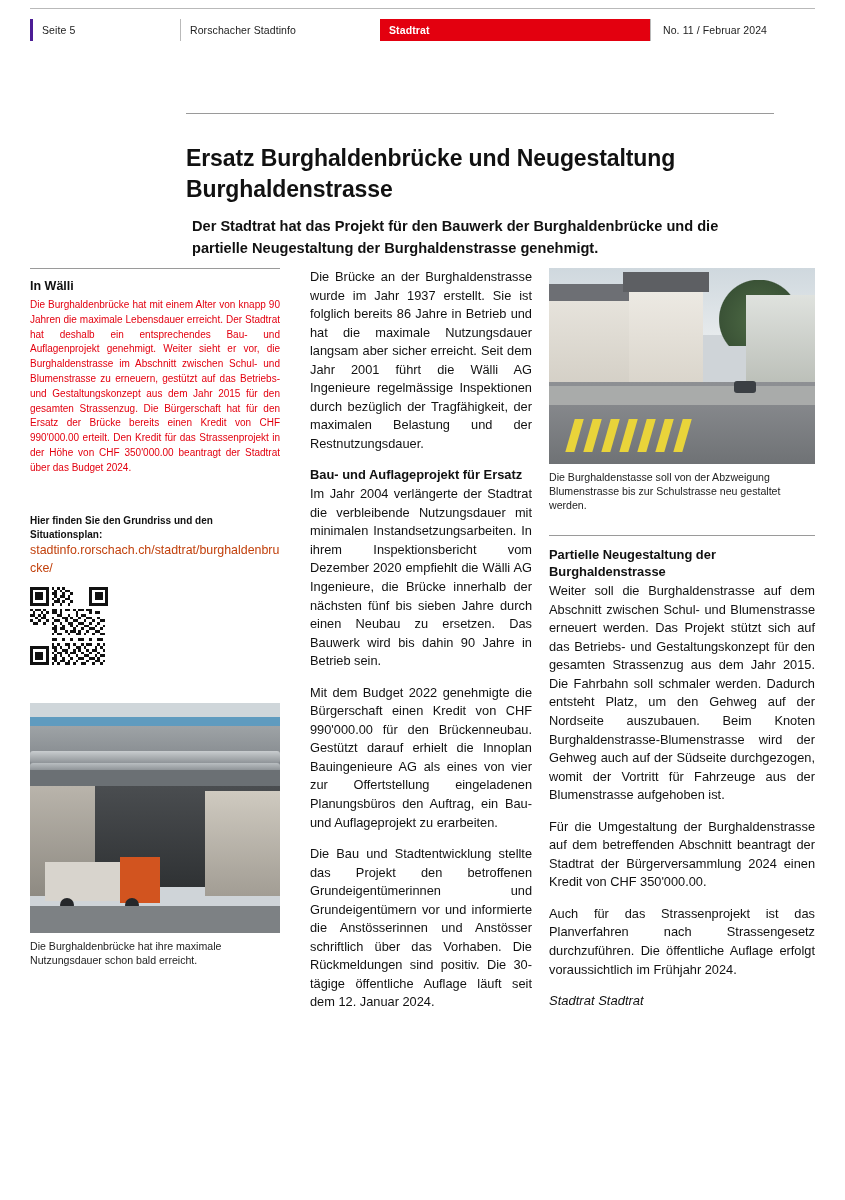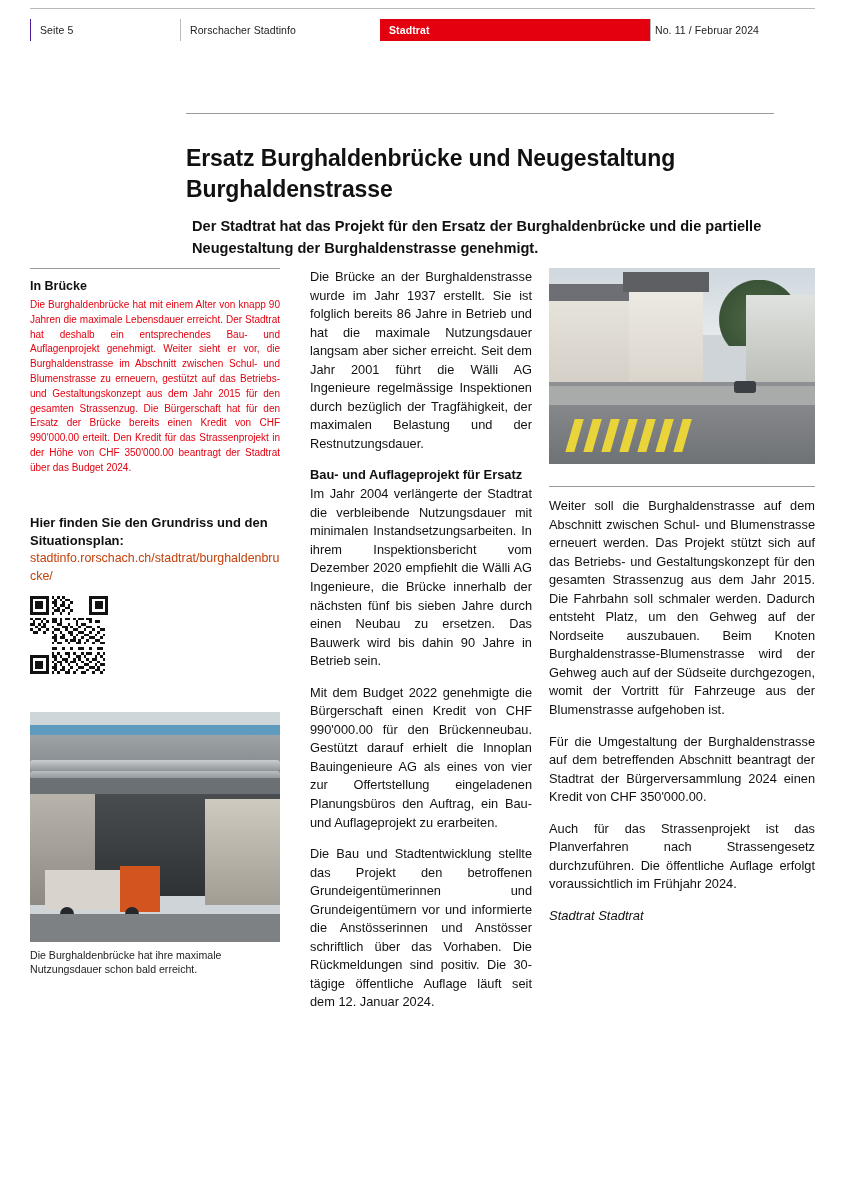--- a/index.html
+++ b/index.html
@@ -44,32 +44,32 @@
   .hdr-cell {
     display: flex;
     align-items: center;
     font-size: 10.5px;
     letter-spacing: 0.1px;
     color: #222;
     padding-left: 9px;
     box-sizing: border-box;
     border-left: 1px solid #b9b9b9;
   }
-  .hdr-cell.first { border-left: 1px solid #4c1d95; }
+  .hdr-cell.first { border-left: 3px solid #4c1d95; }
   .hdr-page { width: 150px; }
   .hdr-red {
     width: 270px;
     background: #e3000f;
     color: #ffffff;
     font-weight: bold;
     border-left: none;
     padding-left: 9px;
   }
   .hdr-info { width: 200px; }
-  .hdr-issue { width: 165px; justify-content: flex-start; padding-left: 4px; }
+  .hdr-issue { width: 165px; justify-content: flex-start; padding-left: 12px; }
 
   
   .title-rule {
     position: absolute;
     left: 186px;
     top: 113px;
     width: 588px;
     height: 1px;
     background: #9a9a9a;
   }
@@ -120,21 +120,21 @@
   .inkuerze-body {
     color: #e3000f;
     font-size: 10px;
     line-height: 1.48;
     text-align: justify;
     margin: 0;
   }
 
   .qr-head {
     margin-top: 38px;
-    font-size: 13px;
+    font-size: 10px;
     font-weight: bold;
     line-height: 1.42;
     color: #111;
   }
   .qr-url {
     font-size: 12.4px;
     line-height: 1.42;
     color: #c2410c;
     word-break: break-word;
   }
@@ -292,25 +292,25 @@
   <div class="header-items">
     <div class="hdr-cell hdr-page first">Seite 5</div>
     <div class="hdr-cell hdr-info">Rorschacher Stadtinfo</div>
     <div class="hdr-cell hdr-red">Stadtrat</div>
     <div class="hdr-cell hdr-issue">No. 11 / Februar 2024</div>
   </div>
 </div>
 
 <div class="title-rule"></div>
 <h1 class="title">Ersatz Burghaldenbrücke und Neugestaltung Burghaldenstrasse</h1>
-<p class="lead">Der Stadtrat hat das Projekt für den Ersatz der Burghaldenbrücke und die partielle Neugestaltung der Burghaldenstrasse genehmigt.</p>
+<p class="lead">Der Stadtrat hat das Projekt für den Bauwerk der Burghaldenbrücke und die partielle Neugestaltung der Burghaldenstrasse genehmigt.</p>
 
 <div class="col col1">
   <div class="rule-above"></div>
-  <div class="kicker">In Brücke</div>
+  <div class="kicker">In Wälli</div>
   <p class="inkuerze-body">Die Burghaldenbrücke hat mit einem Alter von knapp 90 Jahren die maximale Lebensdauer erreicht. Der Stadtrat hat deshalb ein entsprechendes Bau- und Auflagenprojekt genehmigt. Weiter sieht er vor, die Burghaldenstrasse im Abschnitt zwischen Schul- und Blumenstrasse zu erneuern, gestützt auf das Betriebs- und Gestaltungskonzept aus dem Jahr 2015 für den gesamten Strassenzug. Die Bürgerschaft hat für den Ersatz der Brücke bereits einen Kredit von CHF 990'000.00 erteilt. Den Kredit für das Strassenprojekt in der Höhe von CHF 350'000.00 beantragt der Stadtrat über das Budget 2024.</p>
 
   <div class="qr-head">Hier finden Sie den Grundriss und den Situationsplan:</div>
   <div class="qr-url">stadtinfo.rorschach.ch/stadtrat/burghaldenbrucke/</div>
 
   <div class="qr-code">
     <svg viewBox="0 0 29 29" width="78" height="78" shape-rendering="crispEdges" aria-hidden="true">
       <rect width="29" height="29" fill="#ffffff"></rect>
       <g fill="#111111">
         <rect x="0" y="0" width="7" height="1"></rect>
@@ -530,19 +530,21 @@
     <div class="sp-zebra">
       <i style="left:0"></i>
         <i style="left:18px"></i>
         <i style="left:36px"></i>
       <i style="left:54px"></i>
         <i style="left:72px"></i>
         <i style="left:90px"></i>
       <i style="left:108px"></i>
     </div>
   </div>
+  <div class="caption">Die Burghaldenstasse soll von der Abzweigung Blumenstrasse bis zur Schulstrasse neu gestaltet werden.</div>
 
   <div class="rule-above" style="margin-top:22px;"></div>
+  <div class="sub-head">Partielle Neugestaltung der Burghaldenstrasse</div>
   <p class="body-p">Weiter soll die Burghaldenstrasse auf dem Abschnitt zwischen Schul- und Blumenstrasse erneuert werden. Das Projekt stützt sich auf das Betriebs- und Gestaltungskonzept für den gesamten Strassenzug aus dem Jahr 2015. Die Fahrbahn soll schmaler werden. Dadurch entsteht Platz, um den Gehweg auf der Nordseite auszubauen. Beim Knoten Burghaldenstrasse-Blumenstrasse wird der Gehweg auch auf der Südseite durchgezogen, womit der Vortritt für Fahrzeuge aus der Blumenstrasse aufgehoben ist.</p>
   <p class="body-p">Für die Umgestaltung der Burghaldenstrasse auf dem betreffenden Abschnitt beantragt der Stadtrat der Bürgerversammlung 2024 einen Kredit von CHF 350'000.00.</p>
   <p class="body-p">Auch für das Strassenprojekt ist das Planverfahren nach Strassengesetz durchzuführen. Die öffentliche Auflage erfolgt voraussichtlich im Frühjahr 2024.</p>
   <div class="signature">Stadtrat Stadtrat</div>
 </div>
 
 </body></html>

